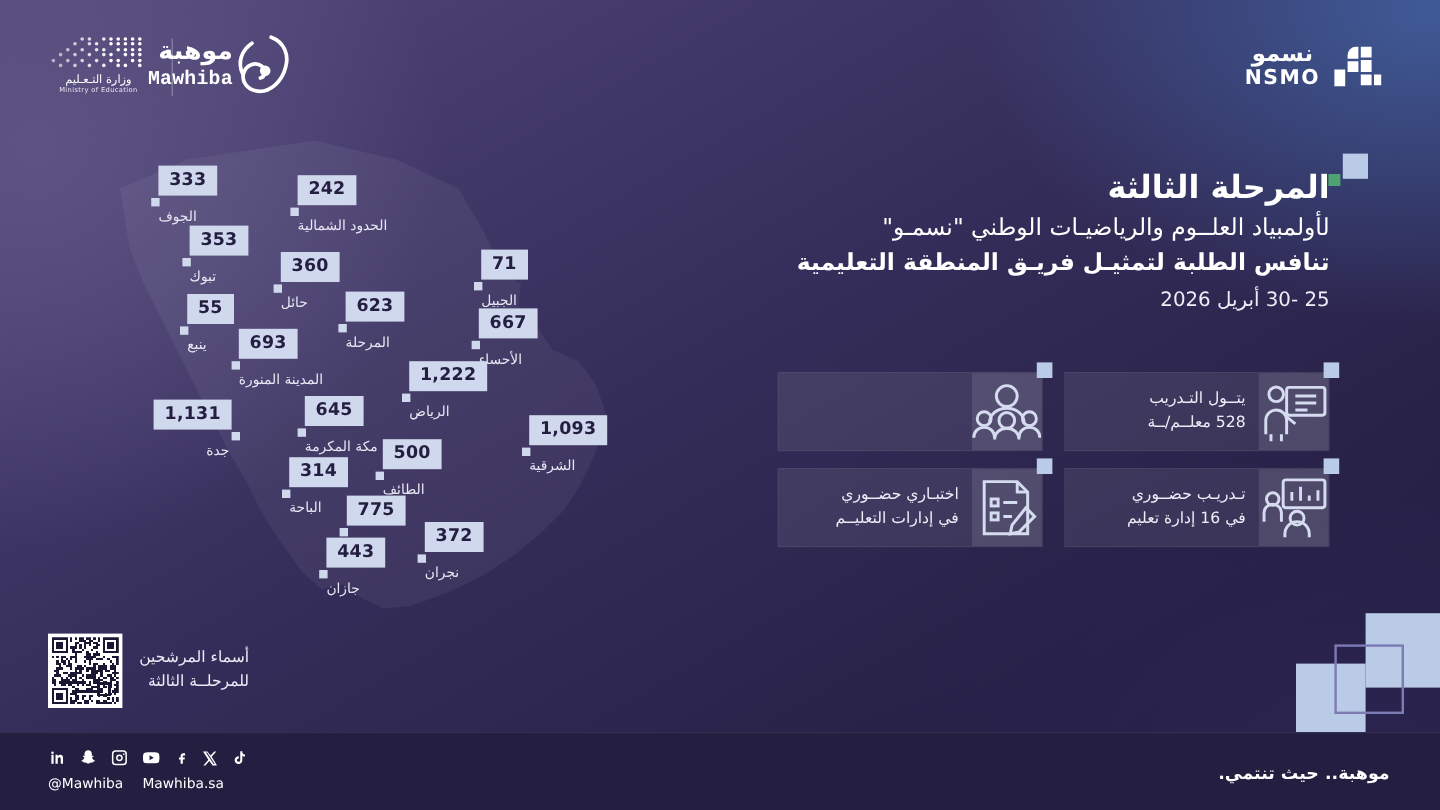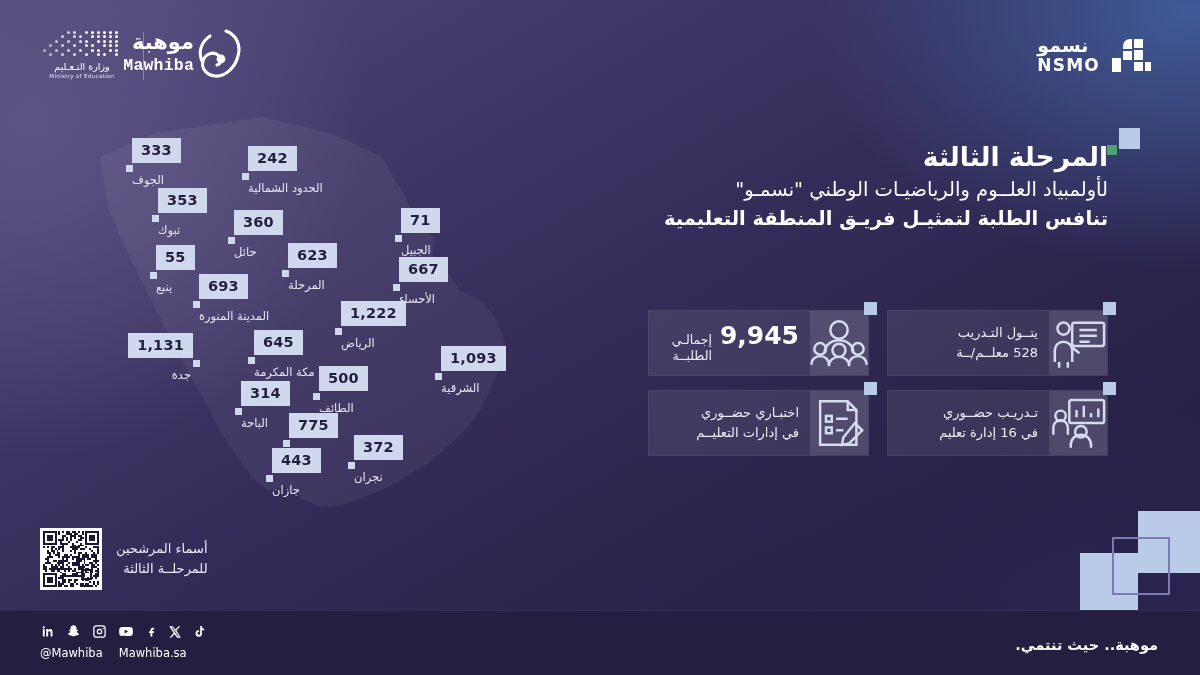--- a/index.html
+++ b/index.html
@@ -50,21 +50,21 @@
     color:#fff; direction:rtl; letter-spacing:.5px;
   }
   .maw-en {
     position:absolute; right:48px; top:28px; font-size:16.5px; font-weight:700;
     color:#fff; letter-spacing:.2px;font-family:Liberation Mono, monospace;
   }
   .maw-mark { position:absolute; right:0px; top:0px; width:46px; height:52px; }
 
   .nsmo-logo { position:absolute; right:48px; top:30px; height:50px; display:flex; align-items:center; gap:10px; }
   .nsmo-mark { width:42px; height:34px; }
-  .nsmo-text { text-align:left; }
+  .nsmo-text { text-align:center; }
   .nsmo-ar { font-size:19px; color:#fff; font-weight:700; direction:rtl; line-height:1.05; letter-spacing:.5px; }
   .nsmo-en { font-size:17px; color:#fff; font-weight:700; letter-spacing:1.2px; line-height:1.1; }
 
   
   .map-wrap { position:absolute; left:30px; top:95px; width:560px; height:440px; }
   .map-svg { position:absolute; inset:0; width:560px; height:440px; }
 
   .pin { position:absolute; }
   .pin .dot {
     position:absolute; left:0; top:0; width:7px; height:7px;
@@ -347,42 +347,37 @@
       </div>
   </div>
 
   <div class="accent-sq"></div>
   <div class="accent-sq-sm"></div>
 
   <div class="title-block">
     <div class="t-main">المرحلة الثالثة</div>
     <div class="t-sub1">لأولمبياد العلــوم والرياضيـات الوطني "نسمـو"</div>
     <div class="t-sub2">تنافس الطلبة لتمثيـل فريـق المنطقة التعليمية</div>
+    <div class="t-date">25 -30 أبريل 2026</div>
   </div>
 
   <div class="cards" id="cards">
       <div class="card-row">
         <div class="card">
           <div class="ic">
             <svg viewBox="0 0 40 36" fill="none" stroke="#d6dcf0" stroke-width="1.7">
               <circle cx="20" cy="9" r="6"></circle>
               <path d="M10 25c0-5.5 4.5-9 10-9s10 3.5 10 9"></path>
               <circle cx="7" cy="22" r="4"></circle>
               <path d="M1 33c0-3.7 2.7-6 6-6s6 2.3 6 6"></path>
               <circle cx="33" cy="22" r="4"></circle>
               <path d="M27 33c0-3.7 2.7-6 6-6s6 2.3 6 6"></path>
               <circle cx="20" cy="23" r="4.5"></circle>
               <path d="M13 34c0-4 3.2-6.5 7-6.5s7 2.5 7 6.5"></path>
             </svg>
-          </div>
-          <div class="body">
-            <div class="rowline">
-              <div class="lbl">إجمالـي الطلبــة</div>
-              <div class="big">9,945</div>
-            </div>
           </div>
           <div class="corner"></div>
         </div>
         <div class="card">
           <div class="ic">
             <svg viewBox="0 0 40 36" fill="none" stroke="#d6dcf0" stroke-width="1.7">
               <rect x="16" y="4" width="22" height="16" rx="1.5"></rect>
               <path d="M21 9h12M21 13h12M21 17h7"></path>
               <circle cx="10" cy="8" r="4.2"></circle>
               <path d="M4 31v-8a6 6 0 0 1 12 0v8"></path>

